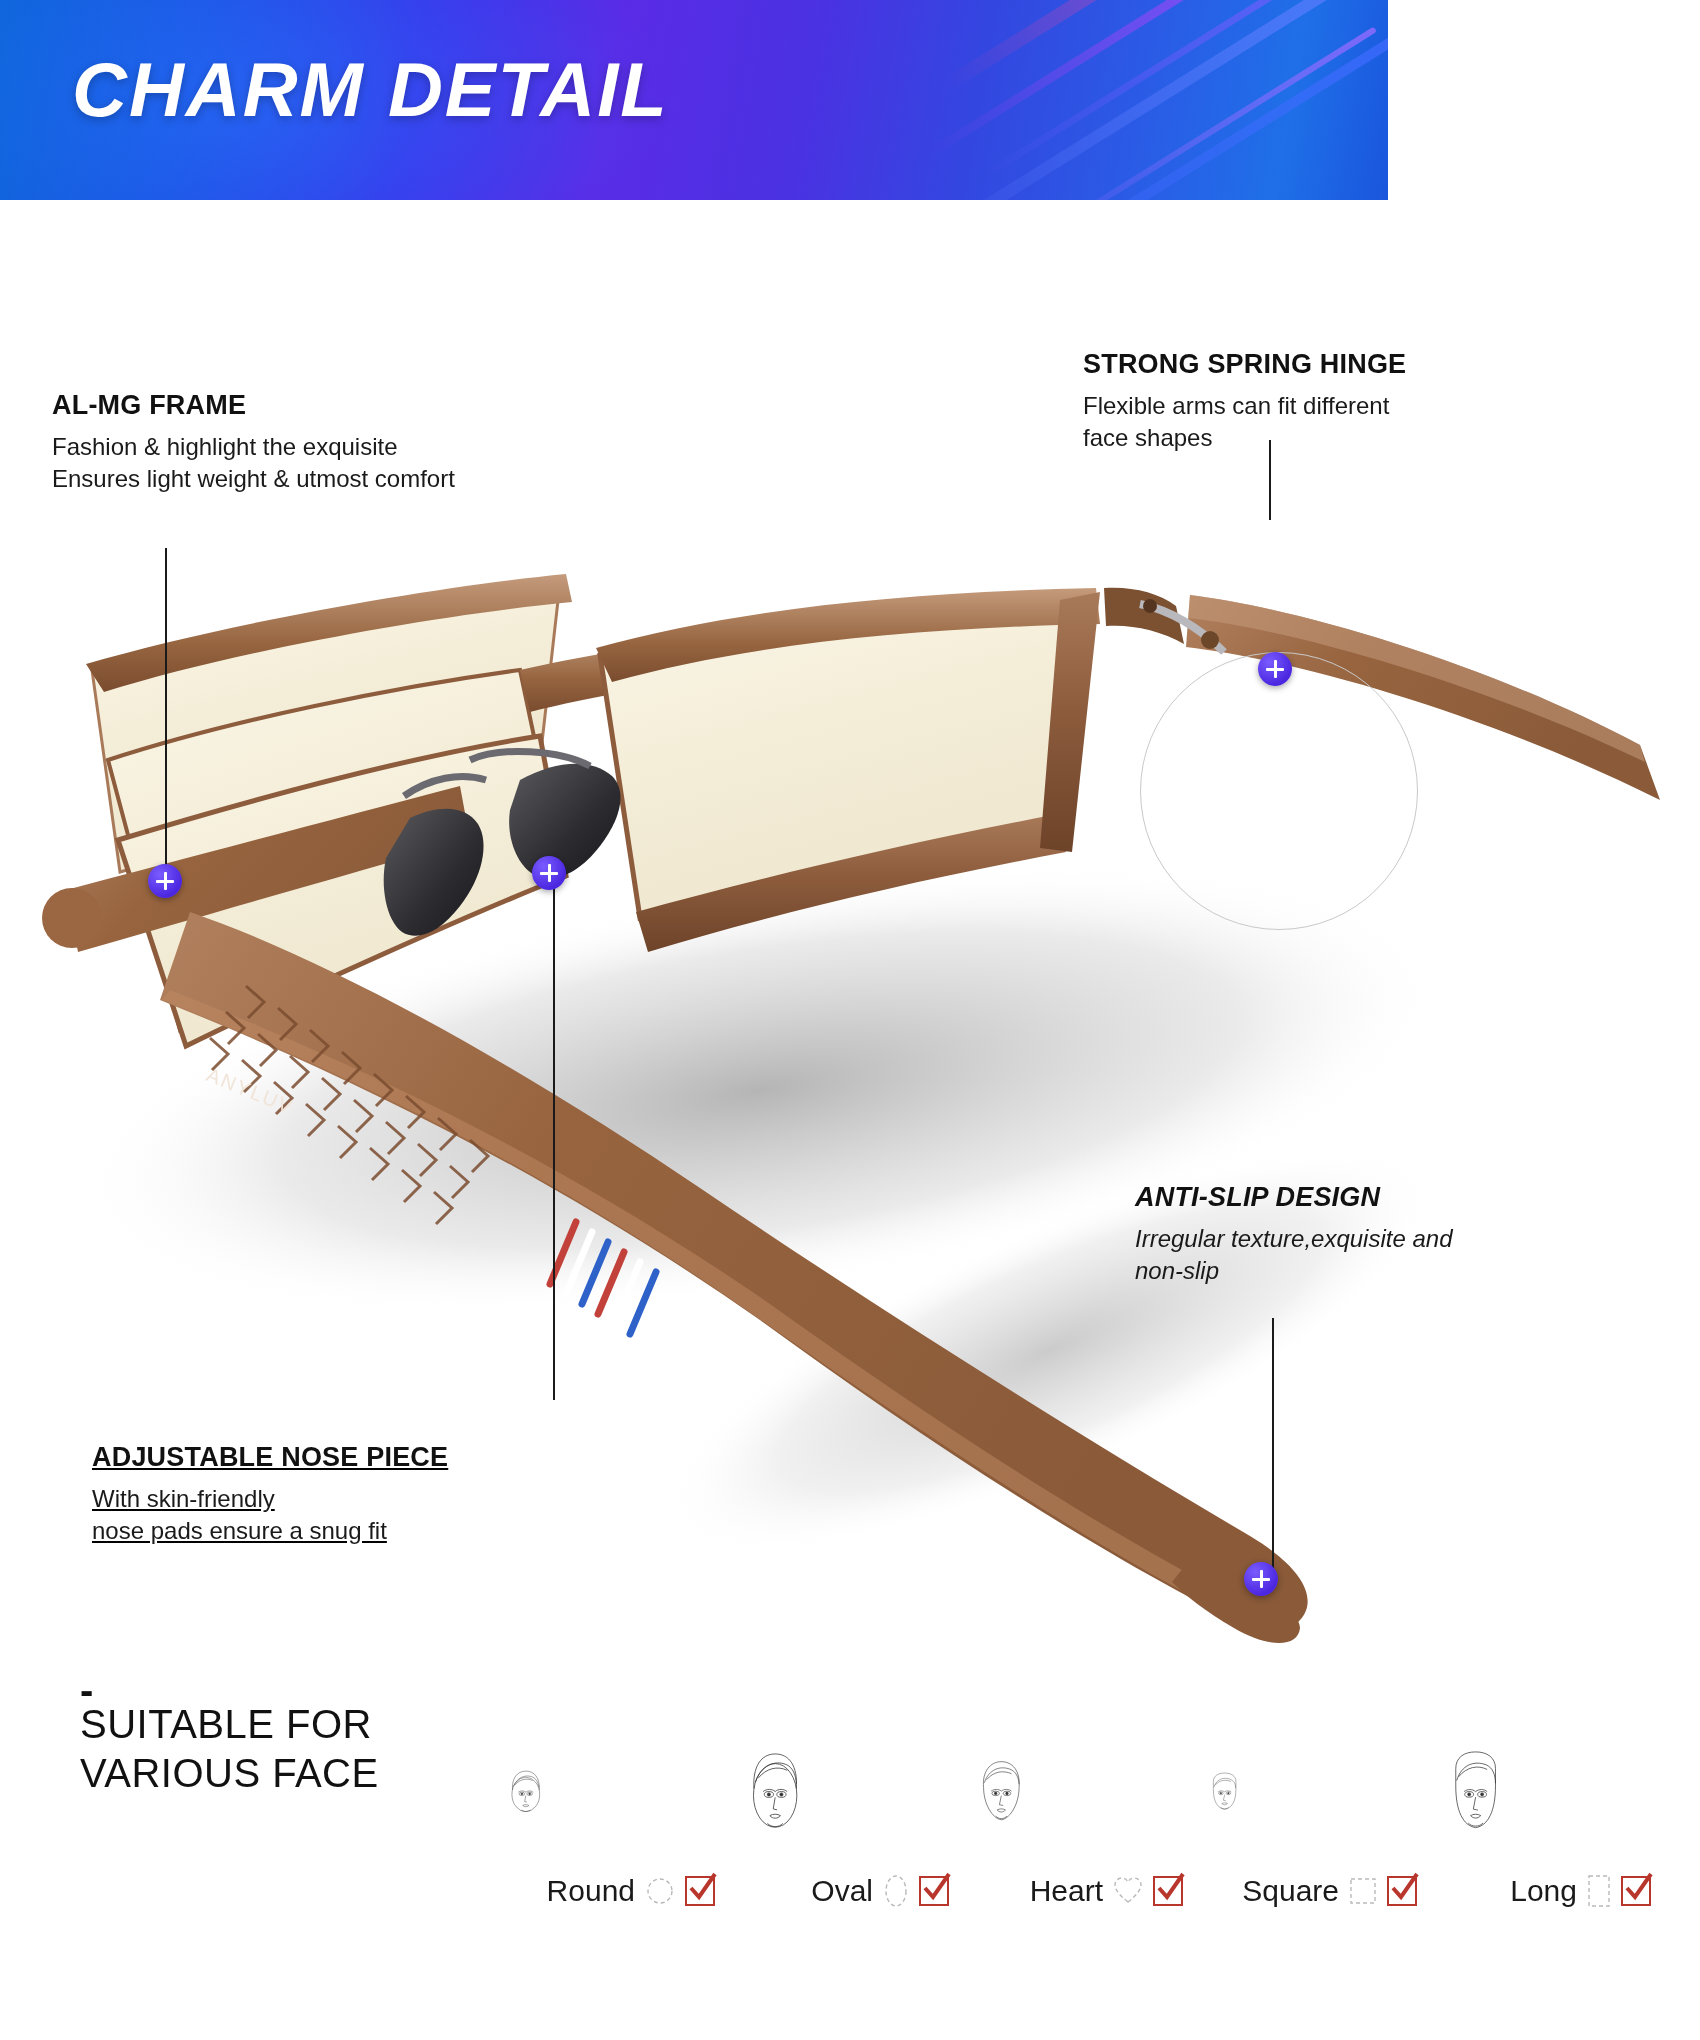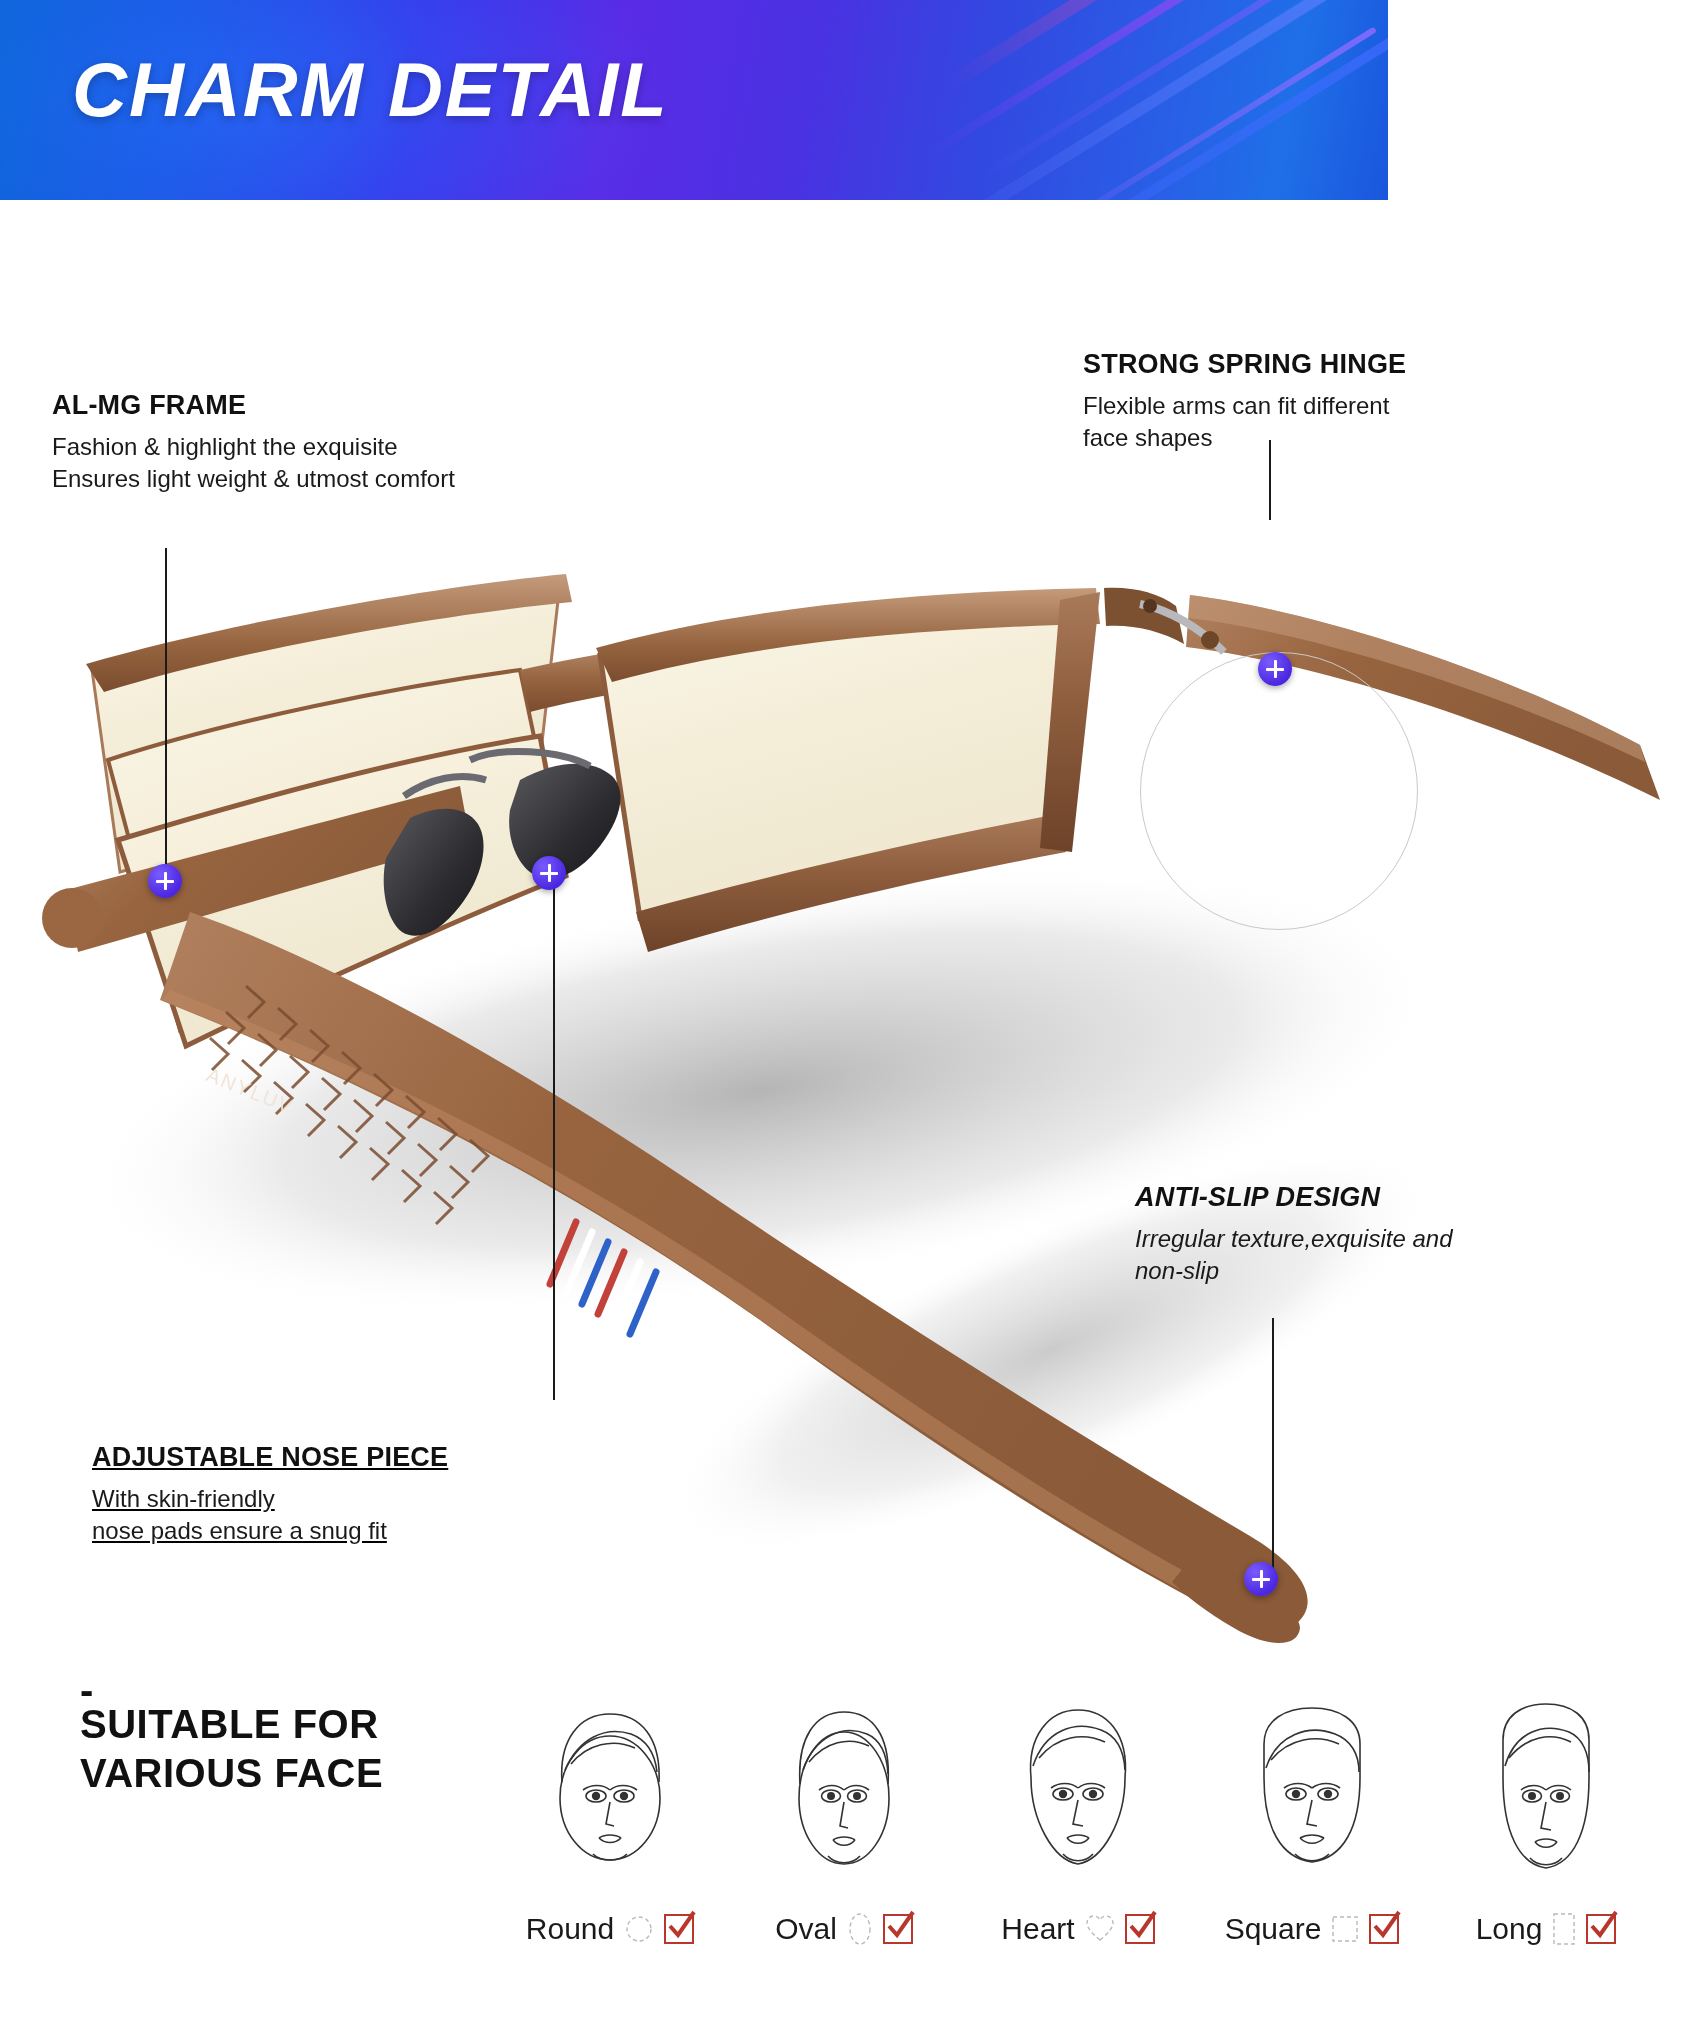--- a/index.html
+++ b/index.html
@@ -127,41 +127,41 @@
   .faces-section {
     position: absolute;
     left: 0; top: 1660px;
     width: 1700px; height: 380px;
   }
   .faces-heading {
     position: absolute;
     left: 80px; top: 40px;
     width: 400px;
     font-size: 40px;
-    font-weight: bold;
+    font-weight: normal;
     color: #111111;
     line-height: 1.22;
     letter-spacing: .5px;
   }
   .faces-dash {
     position: absolute;
     left: 80px; top: 8px;
     font-size: 40px; font-weight: bold; color: #111;
   }
   .face-row {
     position: absolute;
     left: 505px; top: 18px;
     display: flex;
     gap: 24px;
   }
   .face-cell {
     width: 210px;
     display: flex;
-    flex-direction: column;
-    align-items: center;
+    flex-direction: row;
+    align-items: flex-end;
   }
   .face-art { width: 150px; height: 230px; }
   .face-label-row {
     display: flex;
     align-items: center;
     justify-content: center;
     gap: 10px;
     margin-top: 4px;
   }
   .face-label { font-size: 30px; color: #1a1a1a; }

